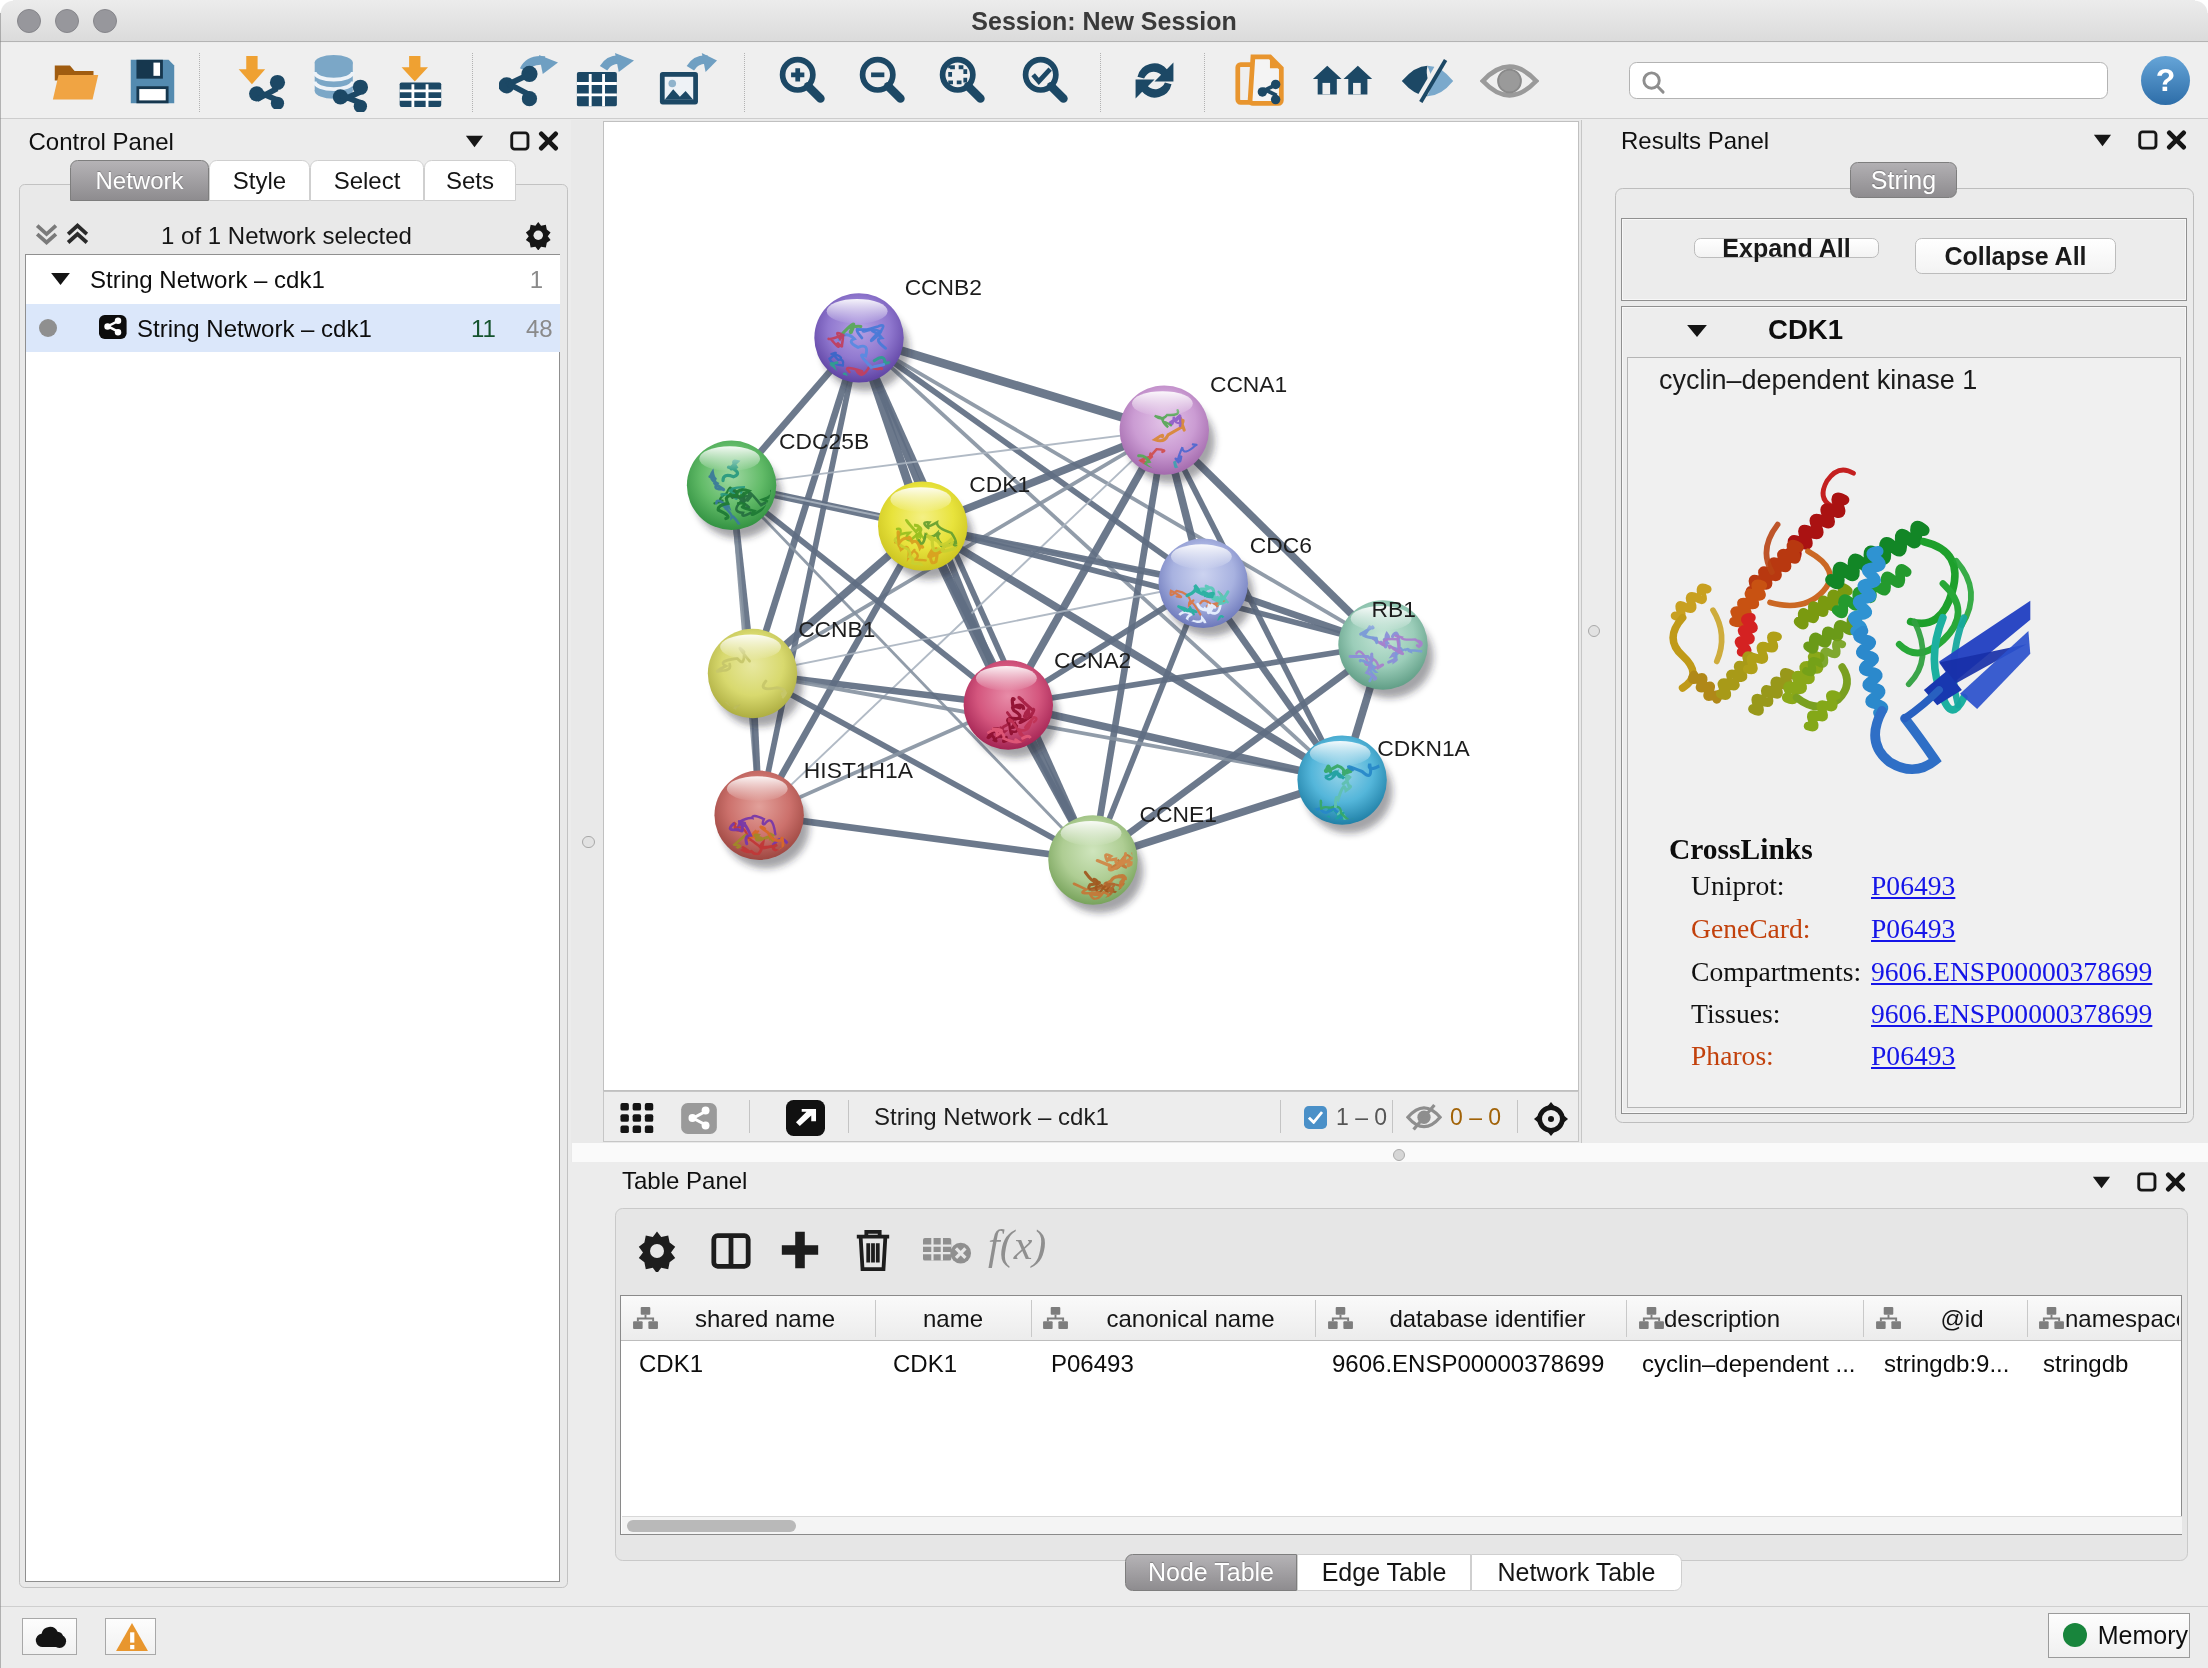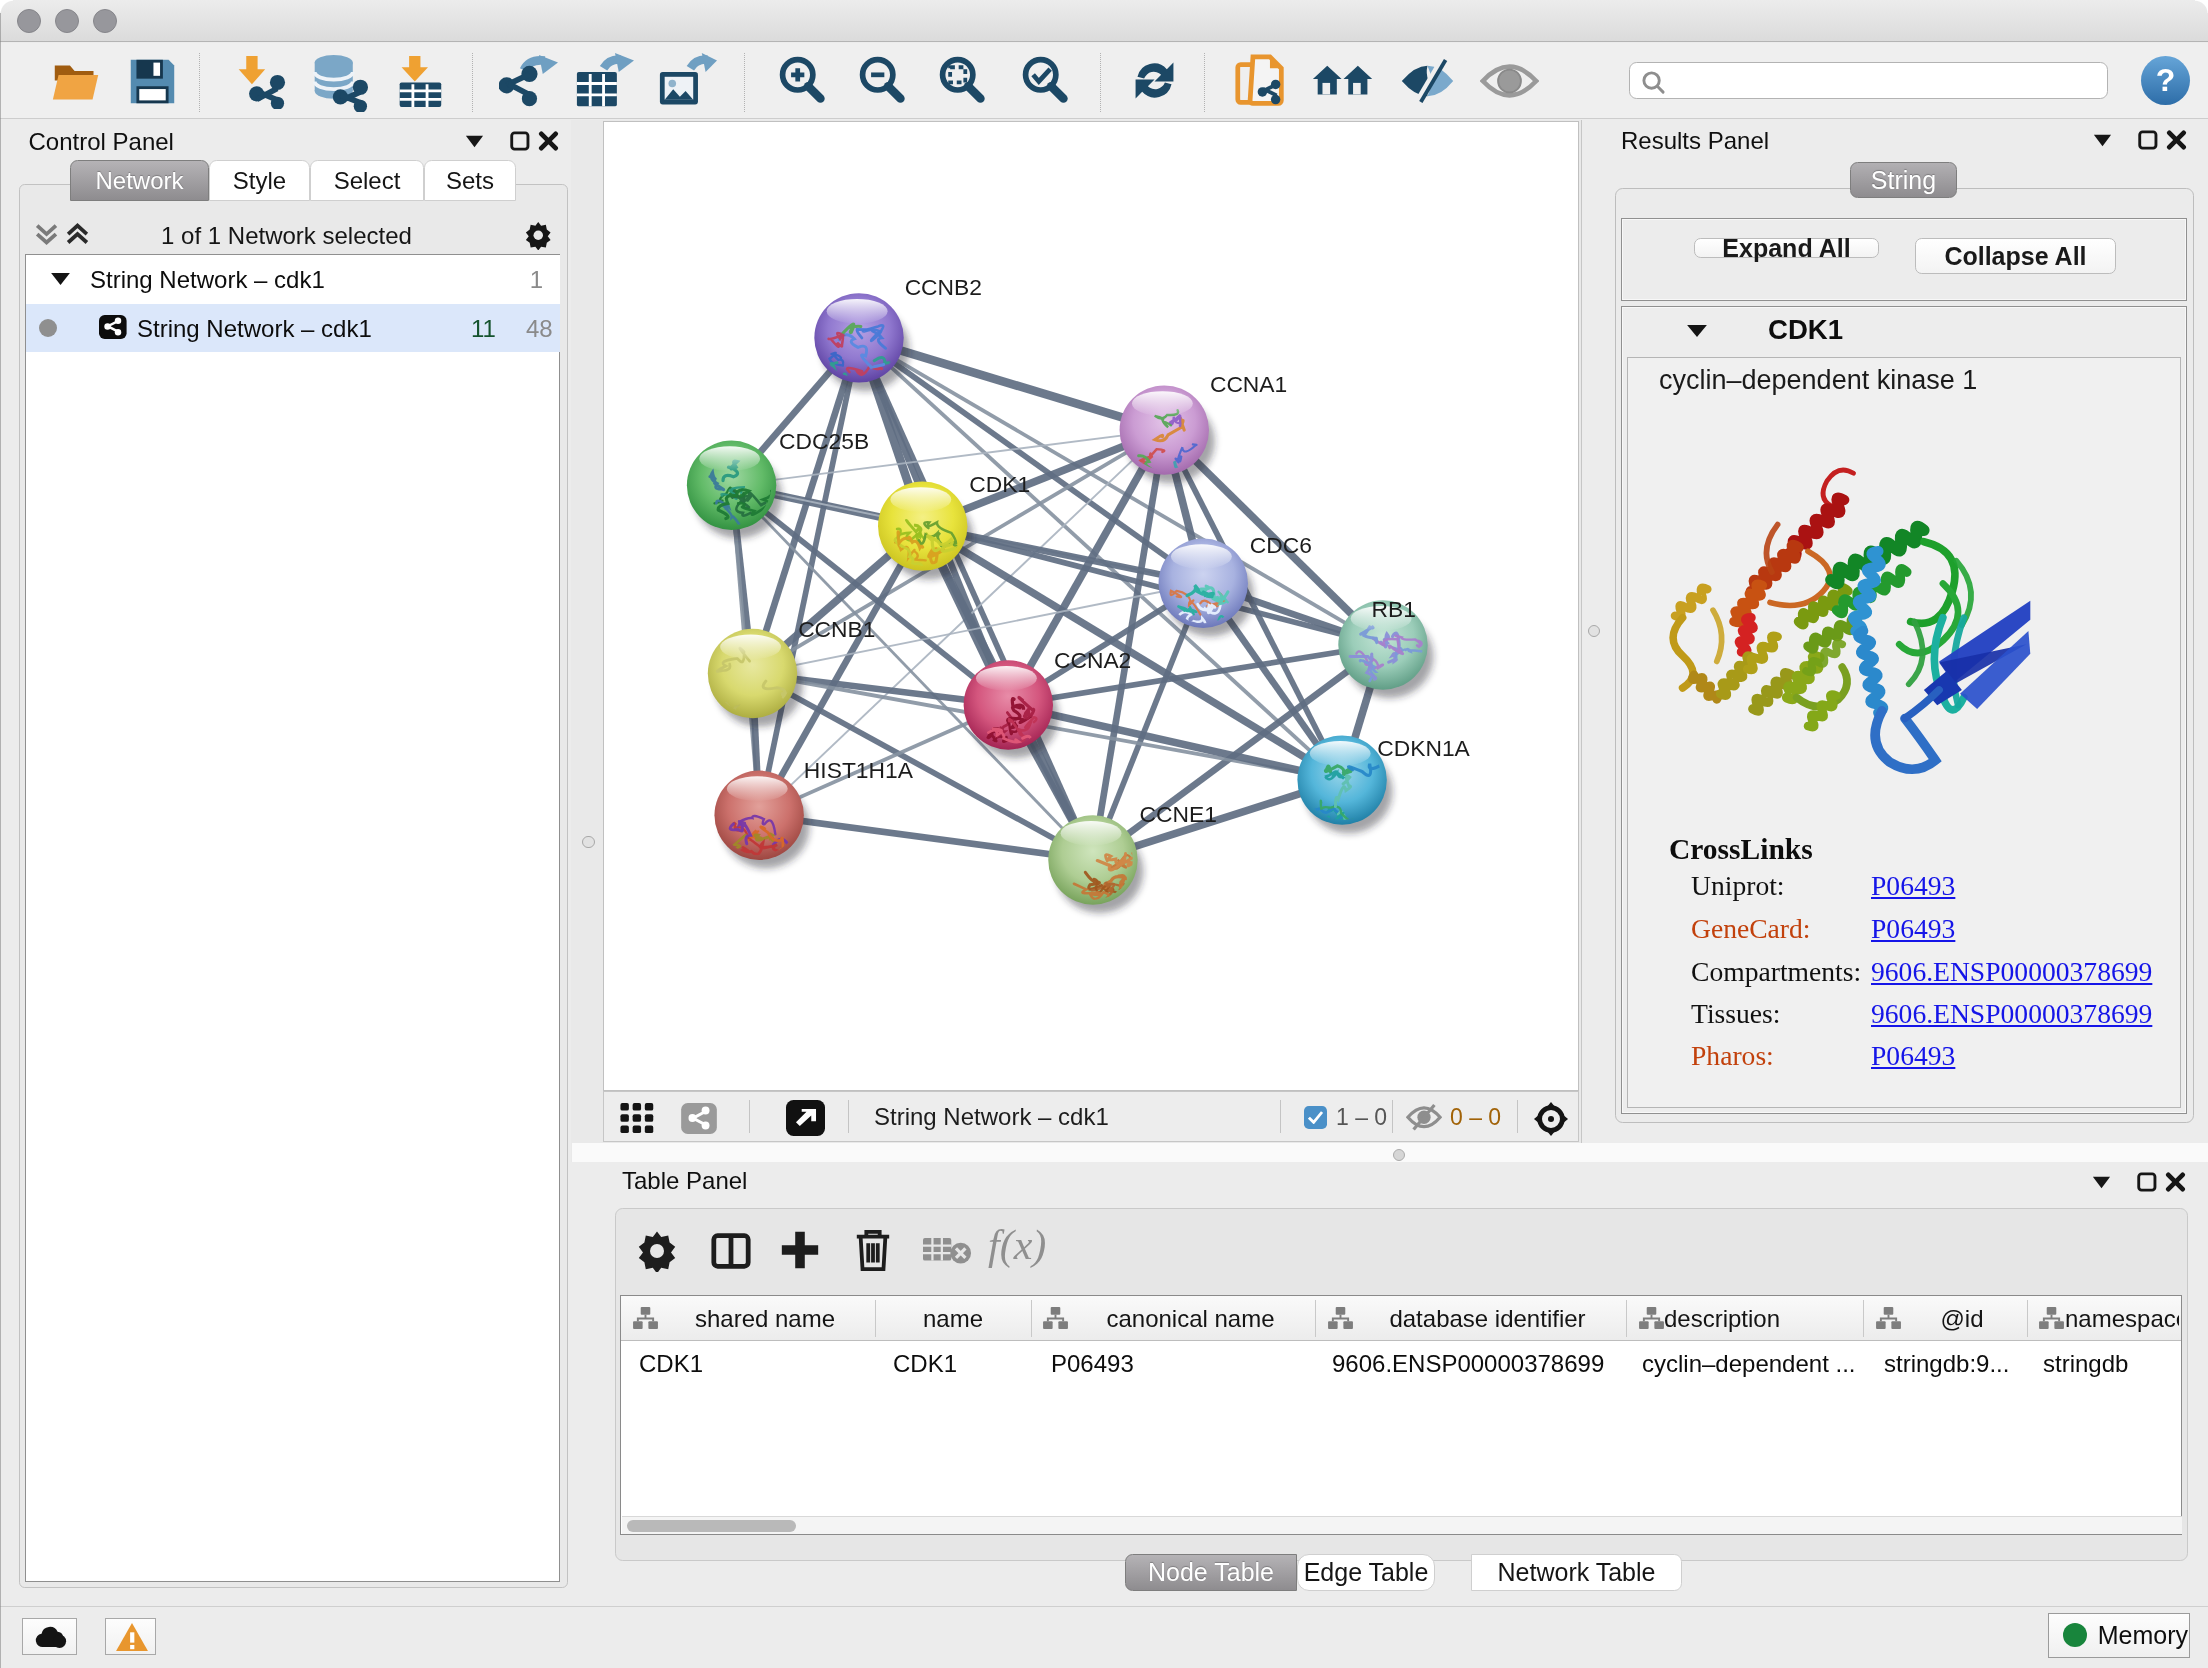--- a/index.html
+++ b/index.html
@@ -13,20 +13,21 @@
 .btn{position:absolute;display:flex;align-items:center;justify-content:center;background:linear-gradient(#ffffff,#f3f3f3);border:1px solid #bcbcbc;border-radius:6.7px;font-size:25px;color:#1a1a1a}
 .etch{border:1px solid #909090;box-shadow:inset 0 0 0 1px #f8f8f8}
 </style>
 </head>
 <body>
 
 <div class="abs" style="left:0;top:0;width:2208px;height:42px;background:linear-gradient(#ececec,#dbdbdb);border-bottom:1px solid #b4b4b4">
   <div class="abs" style="left:17px;top:8.6px;width:24px;height:24px;border-radius:50%;background:#97979c;border:1px solid #86868b"></div>
   <div class="abs" style="left:55px;top:8.6px;width:24px;height:24px;border-radius:50%;background:#97979c;border:1px solid #86868b"></div>
   <div class="abs" style="left:93px;top:8.6px;width:24px;height:24px;border-radius:50%;background:#97979c;border:1px solid #86868b"></div>
+  <div class="abs" style="left:0;top:6.7px;width:2208px;text-align:center;font-size:25px;font-weight:600;color:#3a3a3a">Session: New Session</div>
 </div>
 
 <div class="abs" style="left:0;top:43px;width:2208px;height:76px;background:#efefef;border-bottom:1px solid #cdcdcd">
   <div class="sep" style="left:199px"></div>
   <div class="sep" style="left:472px"></div>
   <div class="sep" style="left:744px"></div>
   <div class="sep" style="left:1100px"></div>
   <div class="sep" style="left:1204px"></div>
 
   <svg class="abs" style="left:49px;top:13.3px" width="55" height="51" viewBox="0 0 58 54">
@@ -824,21 +825,21 @@
     <div class="abs" style="left:711px;top:54px;font-size:24px;color:#0d0d0d">9606.ENSP00000378699</div>
     <div class="abs" style="left:1021px;top:54px;font-size:24px;color:#0d0d0d">cyclin–dependent ...</div>
     <div class="abs" style="left:1263px;top:54px;font-size:24px;color:#0d0d0d">stringdb:9...</div>
     <div class="abs" style="left:1422px;top:54px;font-size:24px;color:#0d0d0d">stringdb</div>
     <div class="abs" style="left:1px;top:220px;width:1560px;height:18px;background:#f4f4f4;border-top:1px solid #d8d8d8">
       <div class="abs" style="left:4.8px;top:2.9px;width:169px;height:12.4px;border-radius:6.7px;background:#b9b9b9"></div>
     </div>
   </div>
 
   <div class="tab tabsel" style="left:554px;top:392px;width:172px;height:37px;border-radius:7.6px 0 0 7.6px;font-size:25px">Node Table</div>
-  <div class="tab" style="left:726px;top:392px;width:138px;height:37px;border-radius:12px;font-size:25px">Edge Table</div>
+  <div class="tab" style="left:726px;top:392px;width:174px;height:37px;border-radius:0;font-size:25px">Edge Table</div>
   <div class="tab" style="left:900px;top:392px;width:211px;height:37px;border-radius:0 7.6px 7.6px 0;font-size:25px">Network Table</div>
 </div>
 
 <div class="abs" style="left:0;top:1606px;width:2208px;height:62px;background:#ececec;border-top:1px solid #cfcfcf">
   <div class="abs" style="left:22px;top:10.5px;width:55px;height:37px;background:linear-gradient(#fdfdfd,#f1f1f1);border:1px solid #a8a8a8">
     <svg class="abs" style="left:10.5px;top:7.6px" width="34" height="23" viewBox="0 0 36 24">
       <path d="M10 22 a7 7 0 0 1 -2 -14 a9 9 0 0 1 17 -2 a6.5 6.5 0 0 1 3 12 l-2 4 z" fill="#141414"></path>
       <circle cx="27" cy="16" r="7" fill="#141414"></circle>
     </svg>
   </div>

